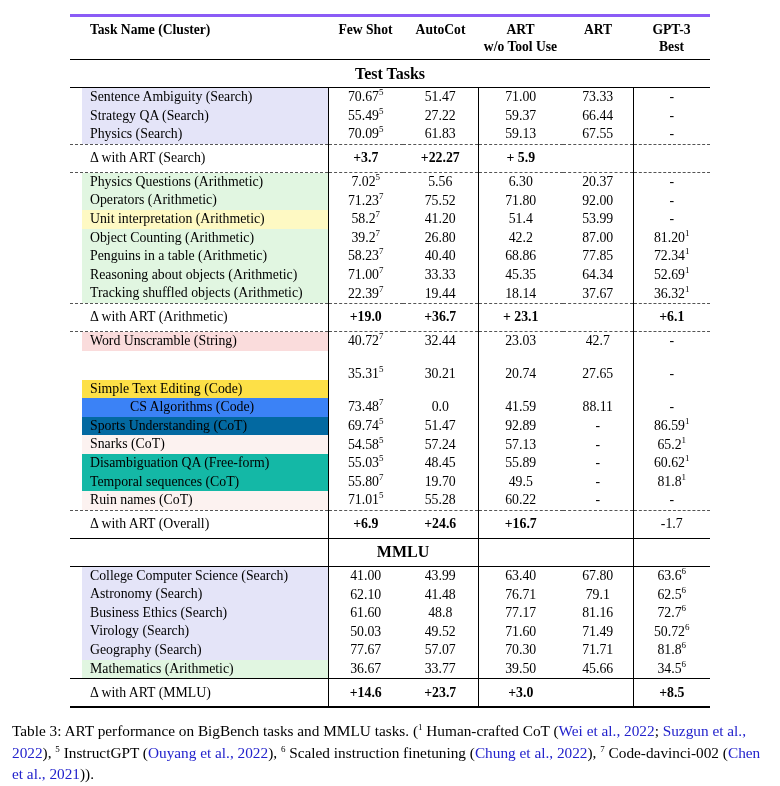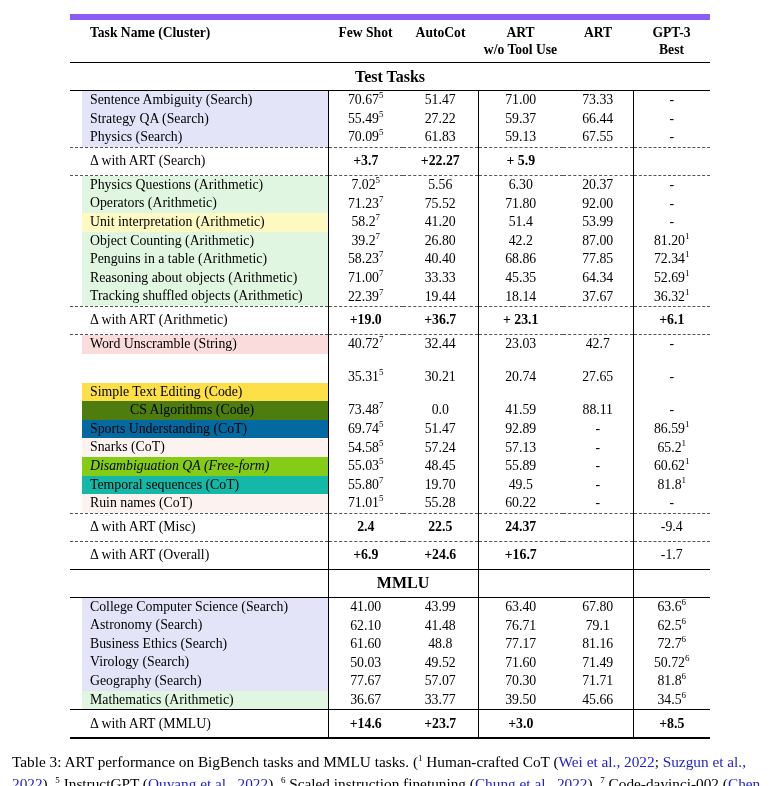--- a/index.html
+++ b/index.html
@@ -8,21 +8,21 @@
     font-family:"Liberation Serif","DejaVu Serif",serif; color:#000;
   }
   .tablewrap { margin:14px 0 0 70px; width:640px; }
   table {
     border-collapse:collapse; table-layout:fixed; width:640px;
     font-size:13.8px; color:#000;
   }
   td { padding:0; }
   
   tr.head td {
-    border-top:6px solid #8b5cf6; border-bottom:1.5px solid #000;
+    border-top:3px solid #8b5cf6; border-bottom:1.5px solid #000;
     font-weight:bold; vertical-align:top; text-align:center;
     padding-top:5px; padding-bottom:4px; font-size:13.6px; line-height:16.5px;
   }
   tr.head td.c-task { text-align:left; padding-left:20px; }
   
   tr.section td {
     border-bottom:1.5px solid #000; text-align:center;
     font-weight:bold; height:27px; vertical-align:middle; font-size:16px;
   }
   tr.section.mmlu td { border-top:1.5px solid #000; }
@@ -205,21 +205,21 @@
             <span class="taskbg" style="background-color: #fde047; margin-top: 29px;">Simple Text Editing (Code)</span>
           </td>
           <td><span>35.31</span><sup>5</sup></td>
           <td class="vr"><span>30.21</span></td>
           <td><span>20.74</span></td>
           <td class="vr"><span>27.65</span></td>
           <td><span>-</span></td>
         </tr>
         <tr class="data">
           <td class="c-task vr">
-            <span class="taskbg" style="background-color: #4d7c0f; padding-left: 48px;">CS Algorithms (Code)</span>
+            <span class="taskbg" style="background-color: #3b82f6; padding-left: 48px;">CS Algorithms (Code)</span>
           </td>
           <td><span>73.48</span><sup>7</sup></td>
           <td class="vr"><span>0.0</span></td>
           <td><span>41.59</span></td>
           <td class="vr"><span>88.11</span></td>
           <td><span>-</span></td>
         </tr>
         <tr class="data">
           <td class="c-task vr">
             <span class="taskbg" style="background-color: #0369a1;">Sports Understanding (CoT)</span>
@@ -235,21 +235,21 @@
             <span class="taskbg" style="background-color: rgb(252, 242, 240);">Snarks (CoT)</span>
           </td>
           <td><span>54.58</span><sup>5</sup></td>
           <td class="vr"><span>57.24</span></td>
           <td><span>57.13</span></td>
           <td class="vr"><span>-</span></td>
           <td><span>65.2</span><sup>1</sup></td>
         </tr>
         <tr class="data">
           <td class="c-task vr">
-            <span class="taskbg" style="background-color: #84cc16; font-style: italic;">Disambiguation QA (Free-form)</span>
+            <span class="taskbg" style="background-color: #14b8a6;">Disambiguation QA (Free-form)</span>
           </td>
           <td><span>55.03</span><sup>5</sup></td>
           <td class="vr"><span>48.45</span></td>
           <td><span>55.89</span></td>
           <td class="vr"><span>-</span></td>
           <td><span>60.62</span><sup>1</sup></td>
         </tr>
         <tr class="data">
           <td class="c-task vr">
             <span class="taskbg" style="background-color: #14b8a6;">Temporal sequences (CoT)</span>
@@ -262,28 +262,20 @@
         </tr>
         <tr class="data">
           <td class="c-task vr">
             <span class="taskbg" style="background-color: rgb(252, 242, 240);">Ruin names (CoT)</span>
           </td>
           <td><span>71.01</span><sup>5</sup></td>
           <td class="vr"><span>55.28</span></td>
           <td><span>60.22</span></td>
           <td class="vr"><span>-</span></td>
           <td><span>-</span></td>
-        </tr>
-        <tr class="delta">
-          <td class="c-task vr">Δ with ART (Misc)</td>
-          <td><span class="b">2.4</span></td>
-          <td class="vr"><span class="b">22.5</span></td>
-          <td><span class="b">24.37</span></td>
-          <td class="vr"><span></span></td>
-          <td><span>-9.4</span></td>
         </tr>
         <tr class="delta">
           <td class="c-task vr">Δ with ART (Overall)</td>
           <td><span class="b">+6.9</span></td>
           <td class="vr"><span class="b">+24.6</span></td>
           <td><span class="b">+16.7</span></td>
           <td class="vr"><span></span></td>
           <td><span>-1.7</span></td>
         </tr>
         <tr class="section mmlu">

